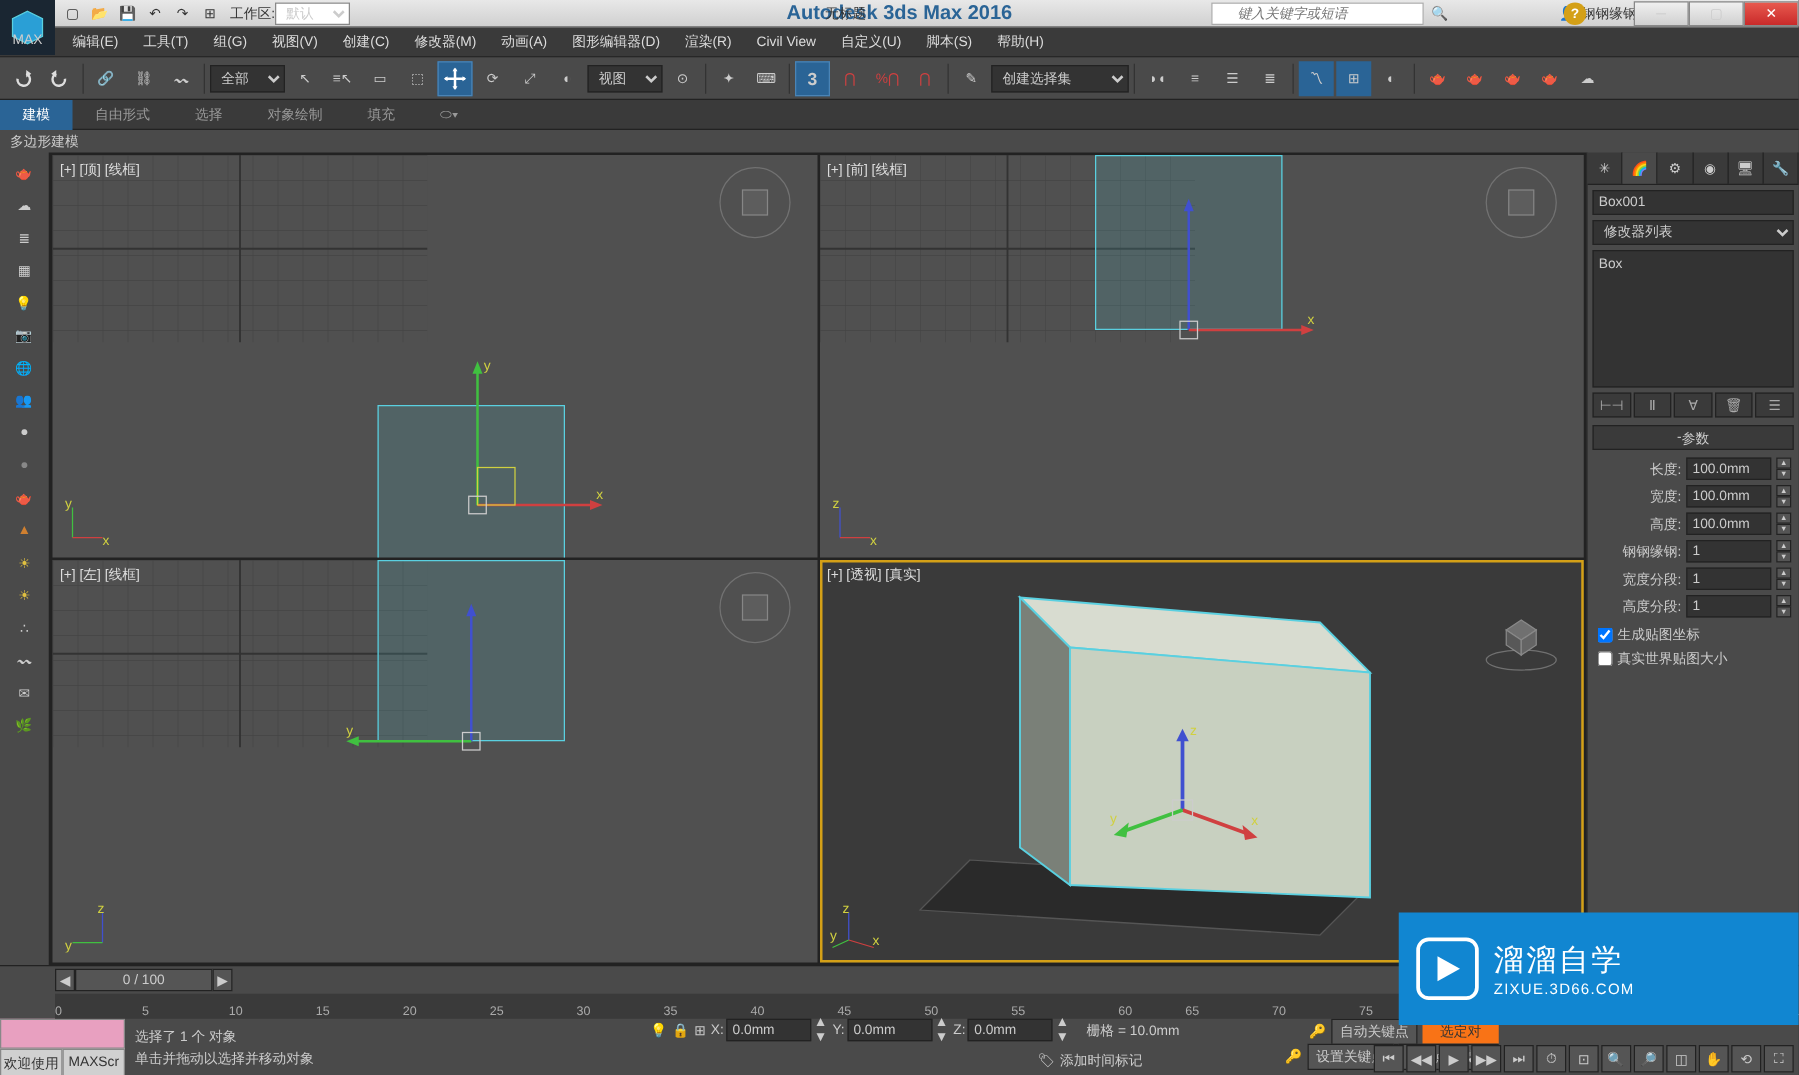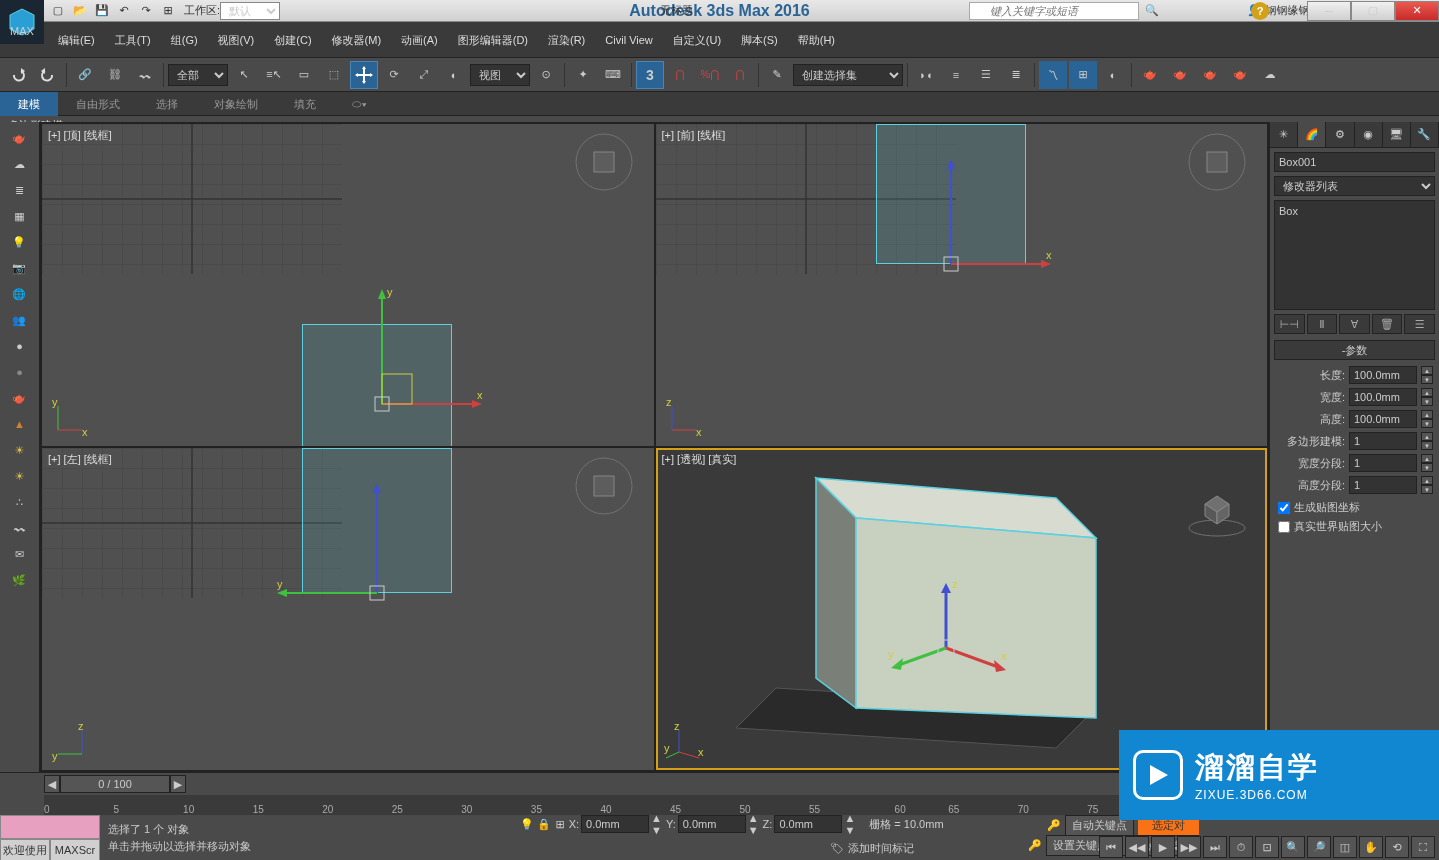--- a/index.html
+++ b/index.html
@@ -18,21 +18,21 @@
 .titlebar .search { position:absolute; right:300px; }
 .titlebar .search input { width:170px; height:18px; font-style:italic; color:#888; border:1px solid #aaa; padding:0 20px; }
 .titlebar .search-ico { position:absolute; right:278px; width:18px; height:18px; display:flex; align-items:center; justify-content:center; }
 .titlebar .user { position:absolute; right:120px; display:flex; align-items:center; gap:4px; color:#333; }
 .titlebar .winbtns { position:absolute; right:0; display:flex; }
 .titlebar .winbtn { width:44px; height:20px; display:flex; align-items:center; justify-content:center; border:1px solid #888; background:linear-gradient(#f0f0f0,#d0d0d0); }
 .titlebar .winbtn.close { background:linear-gradient(#e85a4f,#c92a2a); color:#fff; }
 .titlebar .help-q { position:absolute; right:170px; width:18px; height:18px; background:#d4a017; border-radius:9px; color:#fff; display:flex; align-items:center; justify-content:center; font-weight:bold; }
 
 
-.menubar { height:36px; background:#3a3a3a; display:flex; align-items:center; padding-left:48px; border-bottom:1px solid #222; }
+.menubar { height:24px; background:#3a3a3a; display:flex; align-items:center; padding-left:48px; border-bottom:1px solid #222; }
 .menubar .mi { padding:0 10px; height:22px; line-height:22px; cursor:pointer; color:#ddd; }
 
 
 .toolbar { height:34px; background:#4a4a4a; display:flex; align-items:center; padding:0 4px; gap:2px; border-bottom:1px solid #222; }
 .tb-btn { width:28px; height:28px; display:flex; align-items:center; justify-content:center; border:1px solid transparent; cursor:pointer; color:#ccc; }
 .tb-btn.active { background:#2a6496; border-color:#4a84b6; }
 .tb-sep { width:1px; height:24px; background:#333; margin:0 2px; }
 .tb-sel { height:22px; background:#333; border:1px solid #222; color:#ccc; padding:0 4px; min-width:60px; }
 
 
@@ -96,21 +96,21 @@
 .status-coords .glabel { margin-left:10px; color:#ccc; }
 .anim-ctrl { position:absolute; right:4px; bottom:2px; display:flex; gap:2px; align-items:center; }
 .anim-btn { width:24px; height:22px; background:#555; border:1px solid #222; display:flex; align-items:center; justify-content:center; cursor:pointer; }
 .autokey { position:absolute; right:240px; bottom:24px; display:flex; align-items:center; gap:4px; color:#ccc; }
 .addtime { position:absolute; left:830px; bottom:4px; color:#ccc; display:flex; align-items:center; gap:4px; }
 
 
 .watermark { position:absolute; right:0; bottom:40px; width:320px; height:90px; background:#1186d1; display:flex; align-items:center; padding:0 14px; gap:12px; z-index:100; }
 .watermark .play { width:50px; height:50px; border:3px solid #fff; border-radius:10px; display:flex; align-items:center; justify-content:center; }
 .watermark .txt { color:#fff; }
-.watermark .txt .big { font-size:29px; font-weight:bold; letter-spacing:2px; }
+.watermark .txt .big { font-size:24px; font-weight:normal; letter-spacing:2px; }
 .watermark .txt .small { font-size:12px; letter-spacing:1px; }
 
 svg { display:block; }
 </style>
 </head>
 <body>
 
 <div class="titlebar">
   <div class="logo">
     <svg viewBox="0 0 30 30">
@@ -442,21 +442,21 @@
         </div>
       <div class="param-row">
           <span class="lbl">高度:</span>
           <input class="spin" value="100.0mm" style="">
           <div class="spinbtns">
             <div>▲</div>
             <div>▼</div>
           </div>
         </div>
       <div class="param-row">
-          <span class="lbl">多边形建模:</span>
+          <span class="lbl">钢钢缘钢:</span>
           <input class="spin" value="1" style="">
           <div class="spinbtns">
             <div>▲</div>
             <div>▼</div>
           </div>
         </div>
       <div class="param-row">
           <span class="lbl">宽度分段:</span>
           <input class="spin" value="1" style="">
           <div class="spinbtns">

